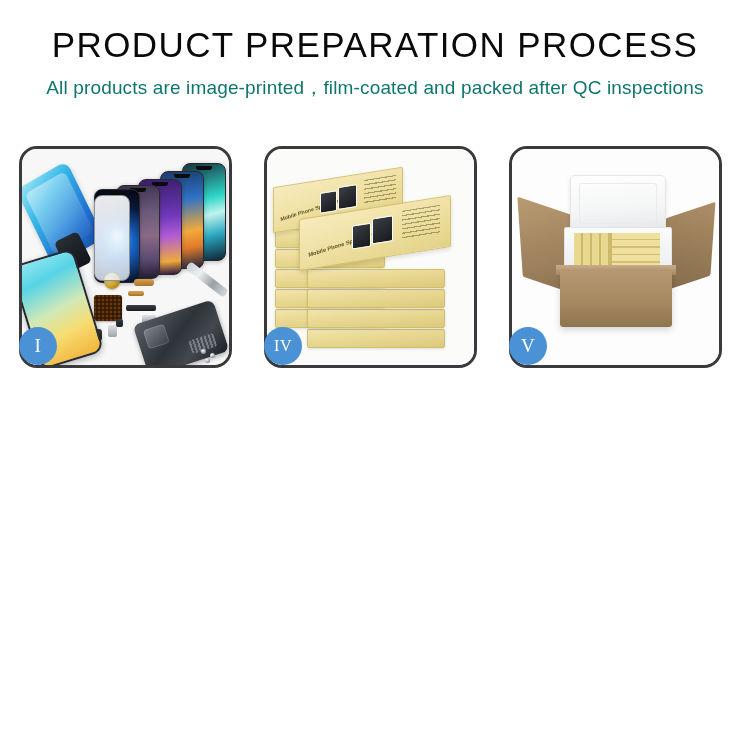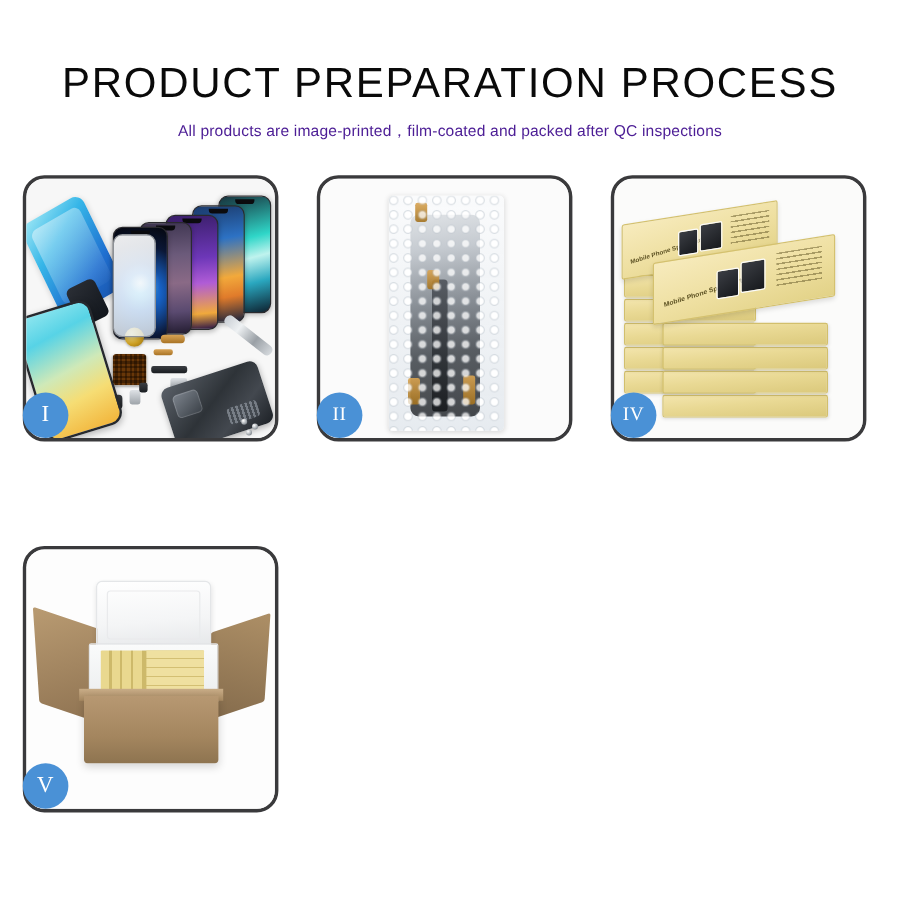--- a/index.html
+++ b/index.html
@@ -11,38 +11,38 @@
     width: 750px;
     height: 750px;
     font-family: "Liberation Sans", sans-serif;
     overflow: hidden;
     position: relative;
   }
 
   
   .header {
     width: 750px;
-    padding-top: 52px;
+    padding-top: 27px;
     text-align: center;
   }
   .title {
     font-family: "Liberation Sans", sans-serif;
     font-size: 35px;
     font-weight: 400;
     letter-spacing: 1.4px;
     color: #0a0a0a;
     line-height: 1.05;
     margin: 0;
     white-space: nowrap;
   }
   .subtitle {
     font-family: "Liberation Sans", sans-serif;
-    font-size: 13px;
+    font-size: 19px;
     font-weight: 400;
-    color: #4c1d95;
+    color: #0f766e;
     letter-spacing: 0.15px;
     margin: 11px 0 0 0;
     white-space: nowrap;
   }
 
   
   .grid {
     position: absolute;
     left: 19px;
     top: 146px;
@@ -524,34 +524,20 @@
           <span style="left:9px;top:4px;"></span>
           <span style="left:4px;top:9px;"></span>
         </div>
       </div>
 
       <div class="phone-br"></div>
     </div>
     <div class="badge">I</div>
   </div>
 
-  <div class="panel">
-    <div class="panel-inner p2">
-      <div class="bubblebag">
-        <div class="bb-part"></div>
-        <div class="bb-flex"></div>
-        <div class="bb-conn" style="left:22px; top:6px;"></div>
-        <div class="bb-conn" style="left:32px; top:62px;"></div>
-        <div class="bb-conn" style="left:16px; top:152px; height:22px;"></div>
-        <div class="bb-conn" style="left:62px; top:150px; height:24px;"></div>
-        <div class="bb-overlay"></div>
-      </div>
-    </div>
-    <div class="badge wide">II</div>
-  </div>
 
 
   <div class="panel">
     <div class="panel-inner p4">
       <div class="stack">
 
         <div class="sbox left" style="top:160px;"></div>
         <div class="sbox left" style="top:140px;"></div>
         <div class="sbox left" style="top:120px;"></div>
         <div class="sbox left" style="top:100px;"></div>

